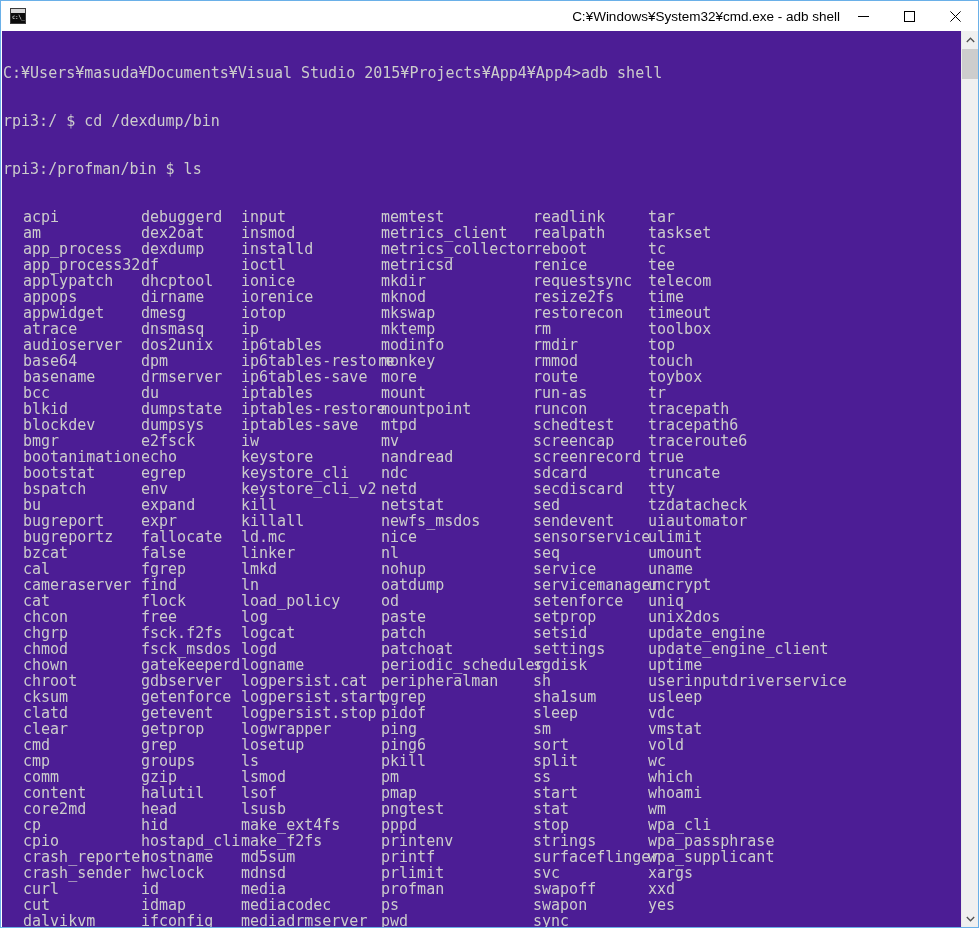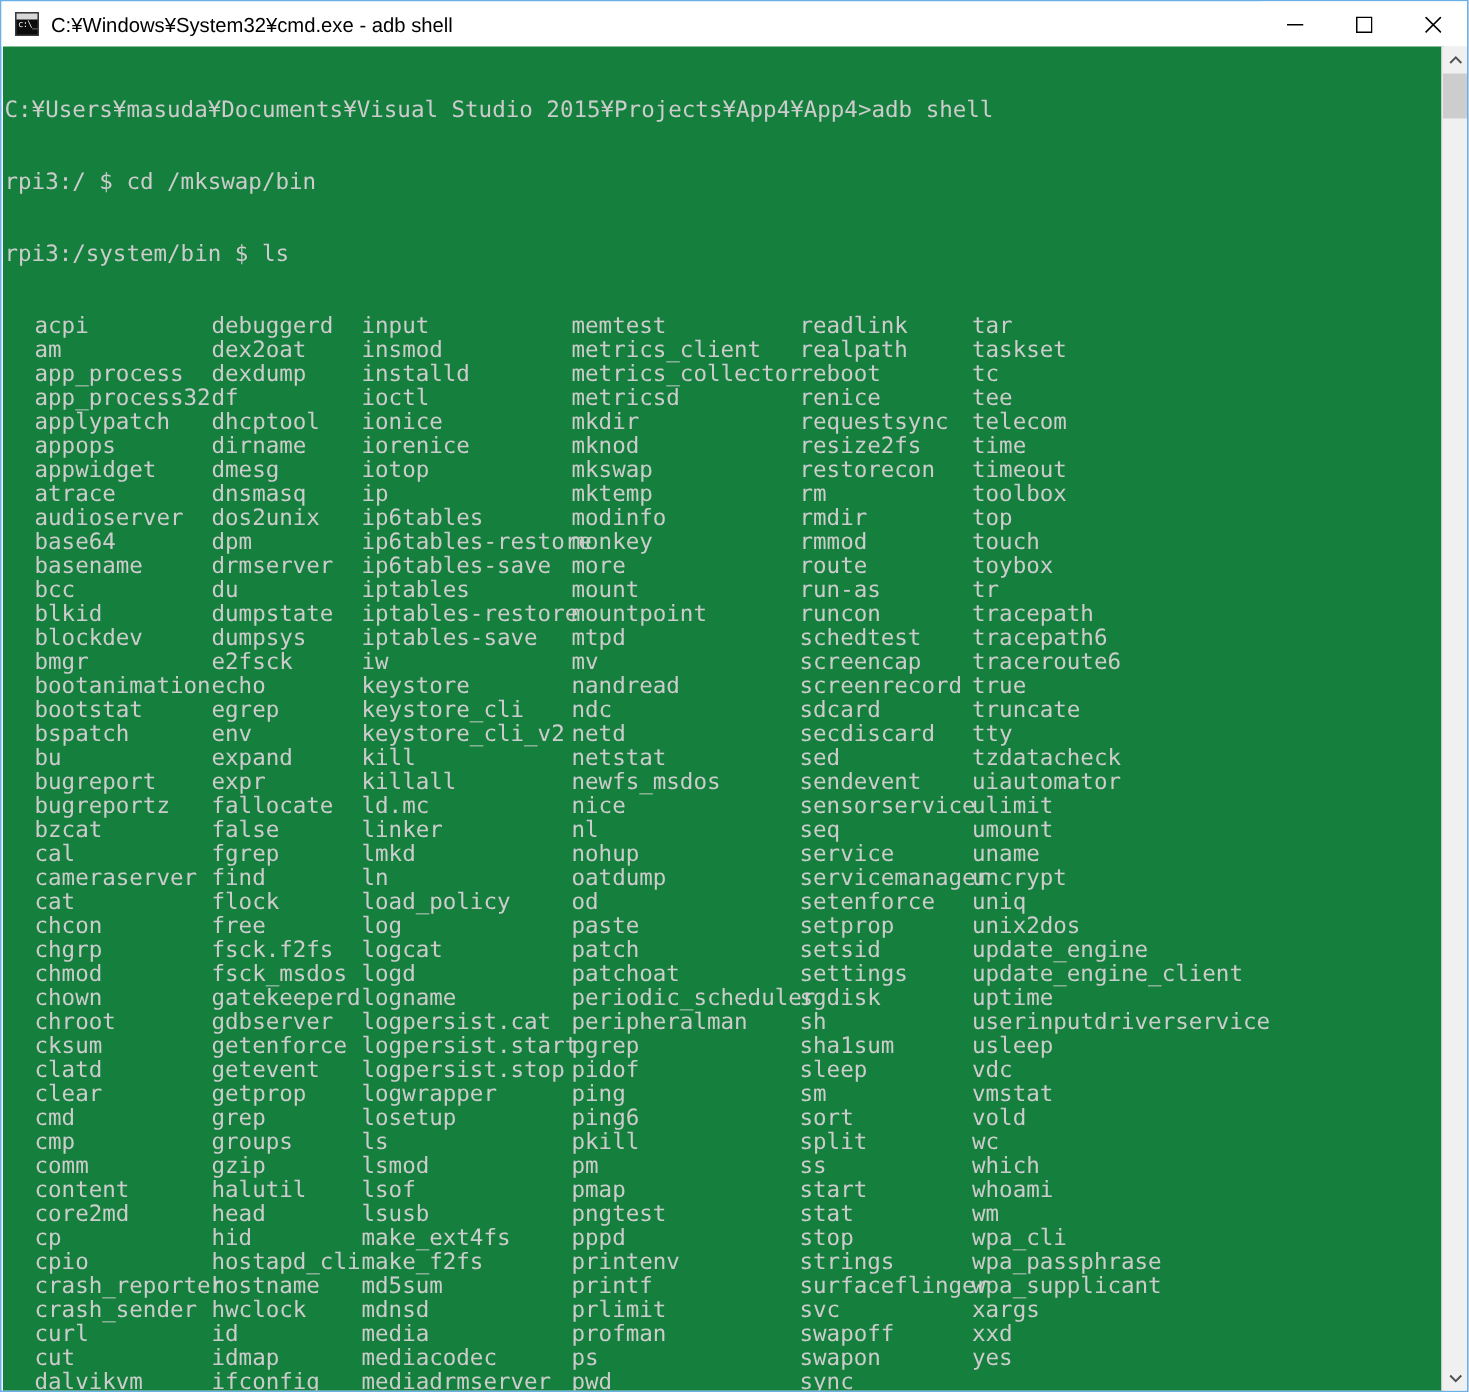--- a/index.html
+++ b/index.html
@@ -35,20 +35,21 @@
     display: flex;
     align-items: center;
   }
   #title-left {
     display: flex;
     align-items: center;
     padding-left: 9px;
     flex: 1 1 auto;
     min-width: 0;
     height: 100%;
+    justify-content: space-between;
   }
   #app-icon {
     width: 16px;
     height: 16px;
     background: #0c0c0c;
     border: 1px solid #3a3a3a;
     box-sizing: border-box;
     position: relative;
     flex: 0 0 auto;
     margin-right: 8px;
@@ -95,21 +96,21 @@
   }
   .wbtn svg { display: block; }
 
   
   #client {
     position: absolute;
     left: 1px;
     top: 30px;
     width: 961px;
     height: 896px;
-    background: #15803d;
+    background: #4c1d95;
     overflow: hidden;
   }
   #console {
     position: absolute;
     left: 0;
     top: 0;
     padding: 2px 0 0 1px;
     font-family: "DejaVu Sans Mono", "Liberation Mono", monospace;
     font-size: 15px;
     line-height: 16px;
@@ -197,22 +198,22 @@
           <line x1="0.4" y1="0.4" x2="10.6" y2="10.6" stroke="#000" stroke-width="1"></line>
           <line x1="10.6" y1="0.4" x2="0.4" y2="10.6" stroke="#000" stroke-width="1"></line>
         </svg>
       </div>
     </div>
   </div>
 
   <div id="client">
     <div id="console">
       <div class="line">C:¥Users¥masuda¥Documents¥Visual Studio 2015¥Projects¥App4¥App4&gt;adb shell</div>
-      <div class="line">rpi3:/ $ cd /mkswap/bin</div>
-      <div class="line">rpi3:/system/bin $ ls</div>
+      <div class="line">rpi3:/ $ cd /dexdump/bin</div>
+      <div class="line">rpi3:/profman/bin $ ls</div>
       <div class="ls-grid" id="ls-grid"><div class="ls-col"><div class="ls-item">acpi</div><div class="ls-item">am</div><div class="ls-item">app_process</div><div class="ls-item">app_process32</div><div class="ls-item">applypatch</div><div class="ls-item">appops</div><div class="ls-item">appwidget</div><div class="ls-item">atrace</div><div class="ls-item">audioserver</div><div class="ls-item">base64</div><div class="ls-item">basename</div><div class="ls-item">bcc</div><div class="ls-item">blkid</div><div class="ls-item">blockdev</div><div class="ls-item">bmgr</div><div class="ls-item">bootanimation</div><div class="ls-item">bootstat</div><div class="ls-item">bspatch</div><div class="ls-item">bu</div><div class="ls-item">bugreport</div><div class="ls-item">bugreportz</div><div class="ls-item">bzcat</div><div class="ls-item">cal</div><div class="ls-item">cameraserver</div><div class="ls-item">cat</div><div class="ls-item">chcon</div><div class="ls-item">chgrp</div><div class="ls-item">chmod</div><div class="ls-item">chown</div><div class="ls-item">chroot</div><div class="ls-item">cksum</div><div class="ls-item">clatd</div><div class="ls-item">clear</div><div class="ls-item">cmd</div><div class="ls-item">cmp</div><div class="ls-item">comm</div><div class="ls-item">content</div><div class="ls-item">core2md</div><div class="ls-item">cp</div><div class="ls-item">cpio</div><div class="ls-item">crash_reporter</div><div class="ls-item">crash_sender</div><div class="ls-item">curl</div><div class="ls-item">cut</div><div class="ls-item">dalvikvm</div></div><div class="ls-col"><div class="ls-item">debuggerd</div><div class="ls-item">dex2oat</div><div class="ls-item">dexdump</div><div class="ls-item">df</div><div class="ls-item">dhcptool</div><div class="ls-item">dirname</div><div class="ls-item">dmesg</div><div class="ls-item">dnsmasq</div><div class="ls-item">dos2unix</div><div class="ls-item">dpm</div><div class="ls-item">drmserver</div><div class="ls-item">du</div><div class="ls-item">dumpstate</div><div class="ls-item">dumpsys</div><div class="ls-item">e2fsck</div><div class="ls-item">echo</div><div class="ls-item">egrep</div><div class="ls-item">env</div><div class="ls-item">expand</div><div class="ls-item">expr</div><div class="ls-item">fallocate</div><div class="ls-item">false</div><div class="ls-item">fgrep</div><div class="ls-item">find</div><div class="ls-item">flock</div><div class="ls-item">free</div><div class="ls-item">fsck.f2fs</div><div class="ls-item">fsck_msdos</div><div class="ls-item">gatekeeperd</div><div class="ls-item">gdbserver</div><div class="ls-item">getenforce</div><div class="ls-item">getevent</div><div class="ls-item">getprop</div><div class="ls-item">grep</div><div class="ls-item">groups</div><div class="ls-item">gzip</div><div class="ls-item">halutil</div><div class="ls-item">head</div><div class="ls-item">hid</div><div class="ls-item">hostapd_cli</div><div class="ls-item">hostname</div><div class="ls-item">hwclock</div><div class="ls-item">id</div><div class="ls-item">idmap</div><div class="ls-item">ifconfig</div></div><div class="ls-col"><div class="ls-item">input</div><div class="ls-item">insmod</div><div class="ls-item">installd</div><div class="ls-item">ioctl</div><div class="ls-item">ionice</div><div class="ls-item">iorenice</div><div class="ls-item">iotop</div><div class="ls-item">ip</div><div class="ls-item">ip6tables</div><div class="ls-item">ip6tables-restore</div><div class="ls-item">ip6tables-save</div><div class="ls-item">iptables</div><div class="ls-item">iptables-restore</div><div class="ls-item">iptables-save</div><div class="ls-item">iw</div><div class="ls-item">keystore</div><div class="ls-item">keystore_cli</div><div class="ls-item">keystore_cli_v2</div><div class="ls-item">kill</div><div class="ls-item">killall</div><div class="ls-item">ld.mc</div><div class="ls-item">linker</div><div class="ls-item">lmkd</div><div class="ls-item">ln</div><div class="ls-item">load_policy</div><div class="ls-item">log</div><div class="ls-item">logcat</div><div class="ls-item">logd</div><div class="ls-item">logname</div><div class="ls-item">logpersist.cat</div><div class="ls-item">logpersist.start</div><div class="ls-item">logpersist.stop</div><div class="ls-item">logwrapper</div><div class="ls-item">losetup</div><div class="ls-item">ls</div><div class="ls-item">lsmod</div><div class="ls-item">lsof</div><div class="ls-item">lsusb</div><div class="ls-item">make_ext4fs</div><div class="ls-item">make_f2fs</div><div class="ls-item">md5sum</div><div class="ls-item">mdnsd</div><div class="ls-item">media</div><div class="ls-item">mediacodec</div><div class="ls-item">mediadrmserver</div></div><div class="ls-col"><div class="ls-item">memtest</div><div class="ls-item">metrics_client</div><div class="ls-item">metrics_collector</div><div class="ls-item">metricsd</div><div class="ls-item">mkdir</div><div class="ls-item">mknod</div><div class="ls-item">mkswap</div><div class="ls-item">mktemp</div><div class="ls-item">modinfo</div><div class="ls-item">monkey</div><div class="ls-item">more</div><div class="ls-item">mount</div><div class="ls-item">mountpoint</div><div class="ls-item">mtpd</div><div class="ls-item">mv</div><div class="ls-item">nandread</div><div class="ls-item">ndc</div><div class="ls-item">netd</div><div class="ls-item">netstat</div><div class="ls-item">newfs_msdos</div><div class="ls-item">nice</div><div class="ls-item">nl</div><div class="ls-item">nohup</div><div class="ls-item">oatdump</div><div class="ls-item">od</div><div class="ls-item">paste</div><div class="ls-item">patch</div><div class="ls-item">patchoat</div><div class="ls-item">periodic_scheduler</div><div class="ls-item">peripheralman</div><div class="ls-item">pgrep</div><div class="ls-item">pidof</div><div class="ls-item">ping</div><div class="ls-item">ping6</div><div class="ls-item">pkill</div><div class="ls-item">pm</div><div class="ls-item">pmap</div><div class="ls-item">pngtest</div><div class="ls-item">pppd</div><div class="ls-item">printenv</div><div class="ls-item">printf</div><div class="ls-item">prlimit</div><div class="ls-item">profman</div><div class="ls-item">ps</div><div class="ls-item">pwd</div></div><div class="ls-col"><div class="ls-item">readlink</div><div class="ls-item">realpath</div><div class="ls-item">reboot</div><div class="ls-item">renice</div><div class="ls-item">requestsync</div><div class="ls-item">resize2fs</div><div class="ls-item">restorecon</div><div class="ls-item">rm</div><div class="ls-item">rmdir</div><div class="ls-item">rmmod</div><div class="ls-item">route</div><div class="ls-item">run-as</div><div class="ls-item">runcon</div><div class="ls-item">schedtest</div><div class="ls-item">screencap</div><div class="ls-item">screenrecord</div><div class="ls-item">sdcard</div><div class="ls-item">secdiscard</div><div class="ls-item">sed</div><div class="ls-item">sendevent</div><div class="ls-item">sensorservice</div><div class="ls-item">seq</div><div class="ls-item">service</div><div class="ls-item">servicemanager</div><div class="ls-item">setenforce</div><div class="ls-item">setprop</div><div class="ls-item">setsid</div><div class="ls-item">settings</div><div class="ls-item">sgdisk</div><div class="ls-item">sh</div><div class="ls-item">sha1sum</div><div class="ls-item">sleep</div><div class="ls-item">sm</div><div class="ls-item">sort</div><div class="ls-item">split</div><div class="ls-item">ss</div><div class="ls-item">start</div><div class="ls-item">stat</div><div class="ls-item">stop</div><div class="ls-item">strings</div><div class="ls-item">surfaceflinger</div><div class="ls-item">svc</div><div class="ls-item">swapoff</div><div class="ls-item">swapon</div><div class="ls-item">sync</div></div><div class="ls-col"><div class="ls-item">tar</div><div class="ls-item">taskset</div><div class="ls-item">tc</div><div class="ls-item">tee</div><div class="ls-item">telecom</div><div class="ls-item">time</div><div class="ls-item">timeout</div><div class="ls-item">toolbox</div><div class="ls-item">top</div><div class="ls-item">touch</div><div class="ls-item">toybox</div><div class="ls-item">tr</div><div class="ls-item">tracepath</div><div class="ls-item">tracepath6</div><div class="ls-item">traceroute6</div><div class="ls-item">true</div><div class="ls-item">truncate</div><div class="ls-item">tty</div><div class="ls-item">tzdatacheck</div><div class="ls-item">uiautomator</div><div class="ls-item">ulimit</div><div class="ls-item">umount</div><div class="ls-item">uname</div><div class="ls-item">uncrypt</div><div class="ls-item">uniq</div><div class="ls-item">unix2dos</div><div class="ls-item">update_engine</div><div class="ls-item">update_engine_client</div><div class="ls-item">uptime</div><div class="ls-item">userinputdriverservice</div><div class="ls-item">usleep</div><div class="ls-item">vdc</div><div class="ls-item">vmstat</div><div class="ls-item">vold</div><div class="ls-item">wc</div><div class="ls-item">which</div><div class="ls-item">whoami</div><div class="ls-item">wm</div><div class="ls-item">wpa_cli</div><div class="ls-item">wpa_passphrase</div><div class="ls-item">wpa_supplicant</div><div class="ls-item">xargs</div><div class="ls-item">xxd</div><div class="ls-item">yes</div></div></div>
       
     </div>
   </div>
 
   <div id="scrollbar">
     <div id="sb-track"></div>
     <div class="sb-arrow" id="sb-up">
       <svg width="9" height="6" viewBox="0 0 9 6">
         <polyline points="0.8,5 4.5,1.2 8.2,5" fill="none" stroke="#505050" stroke-width="1.3"></polyline>

